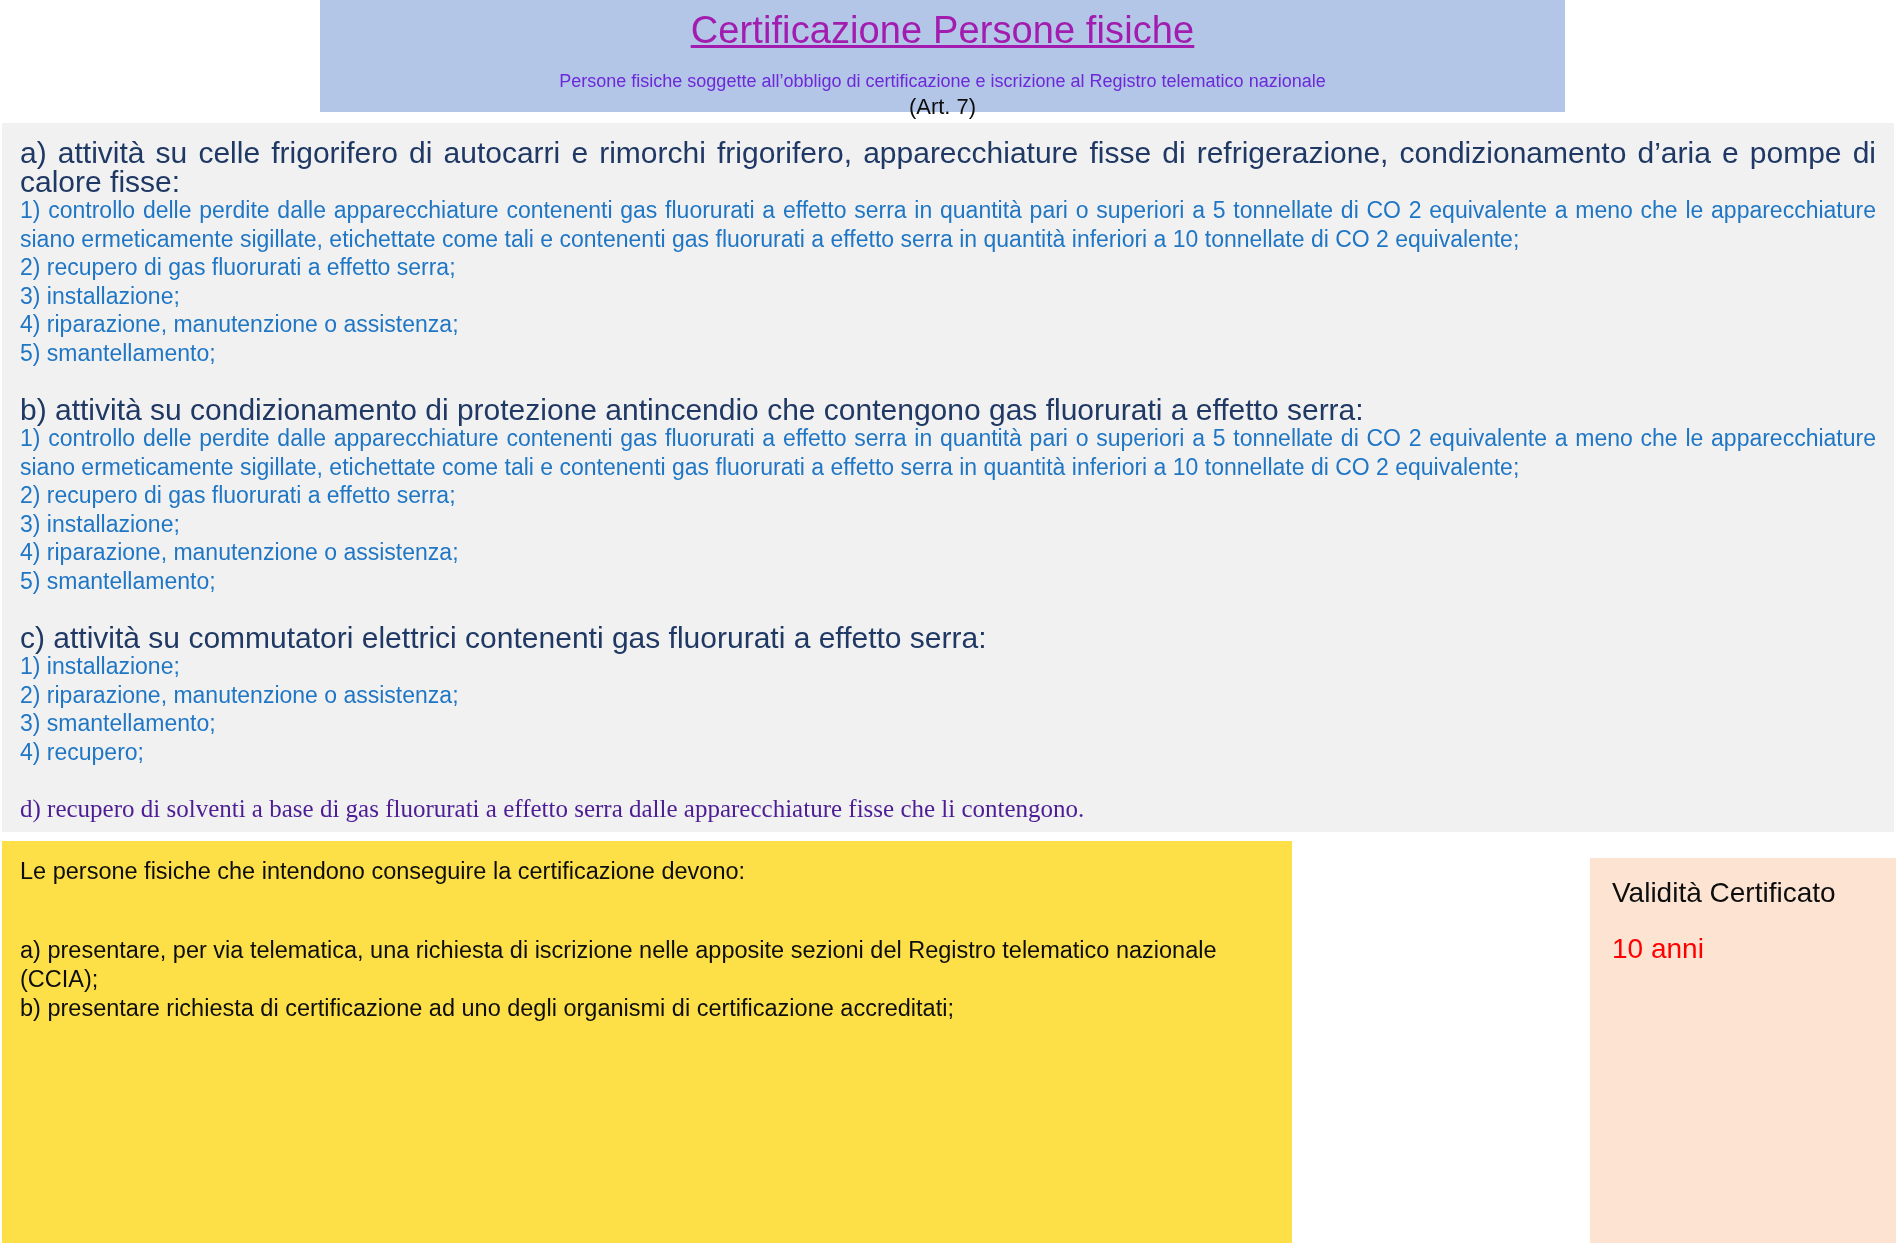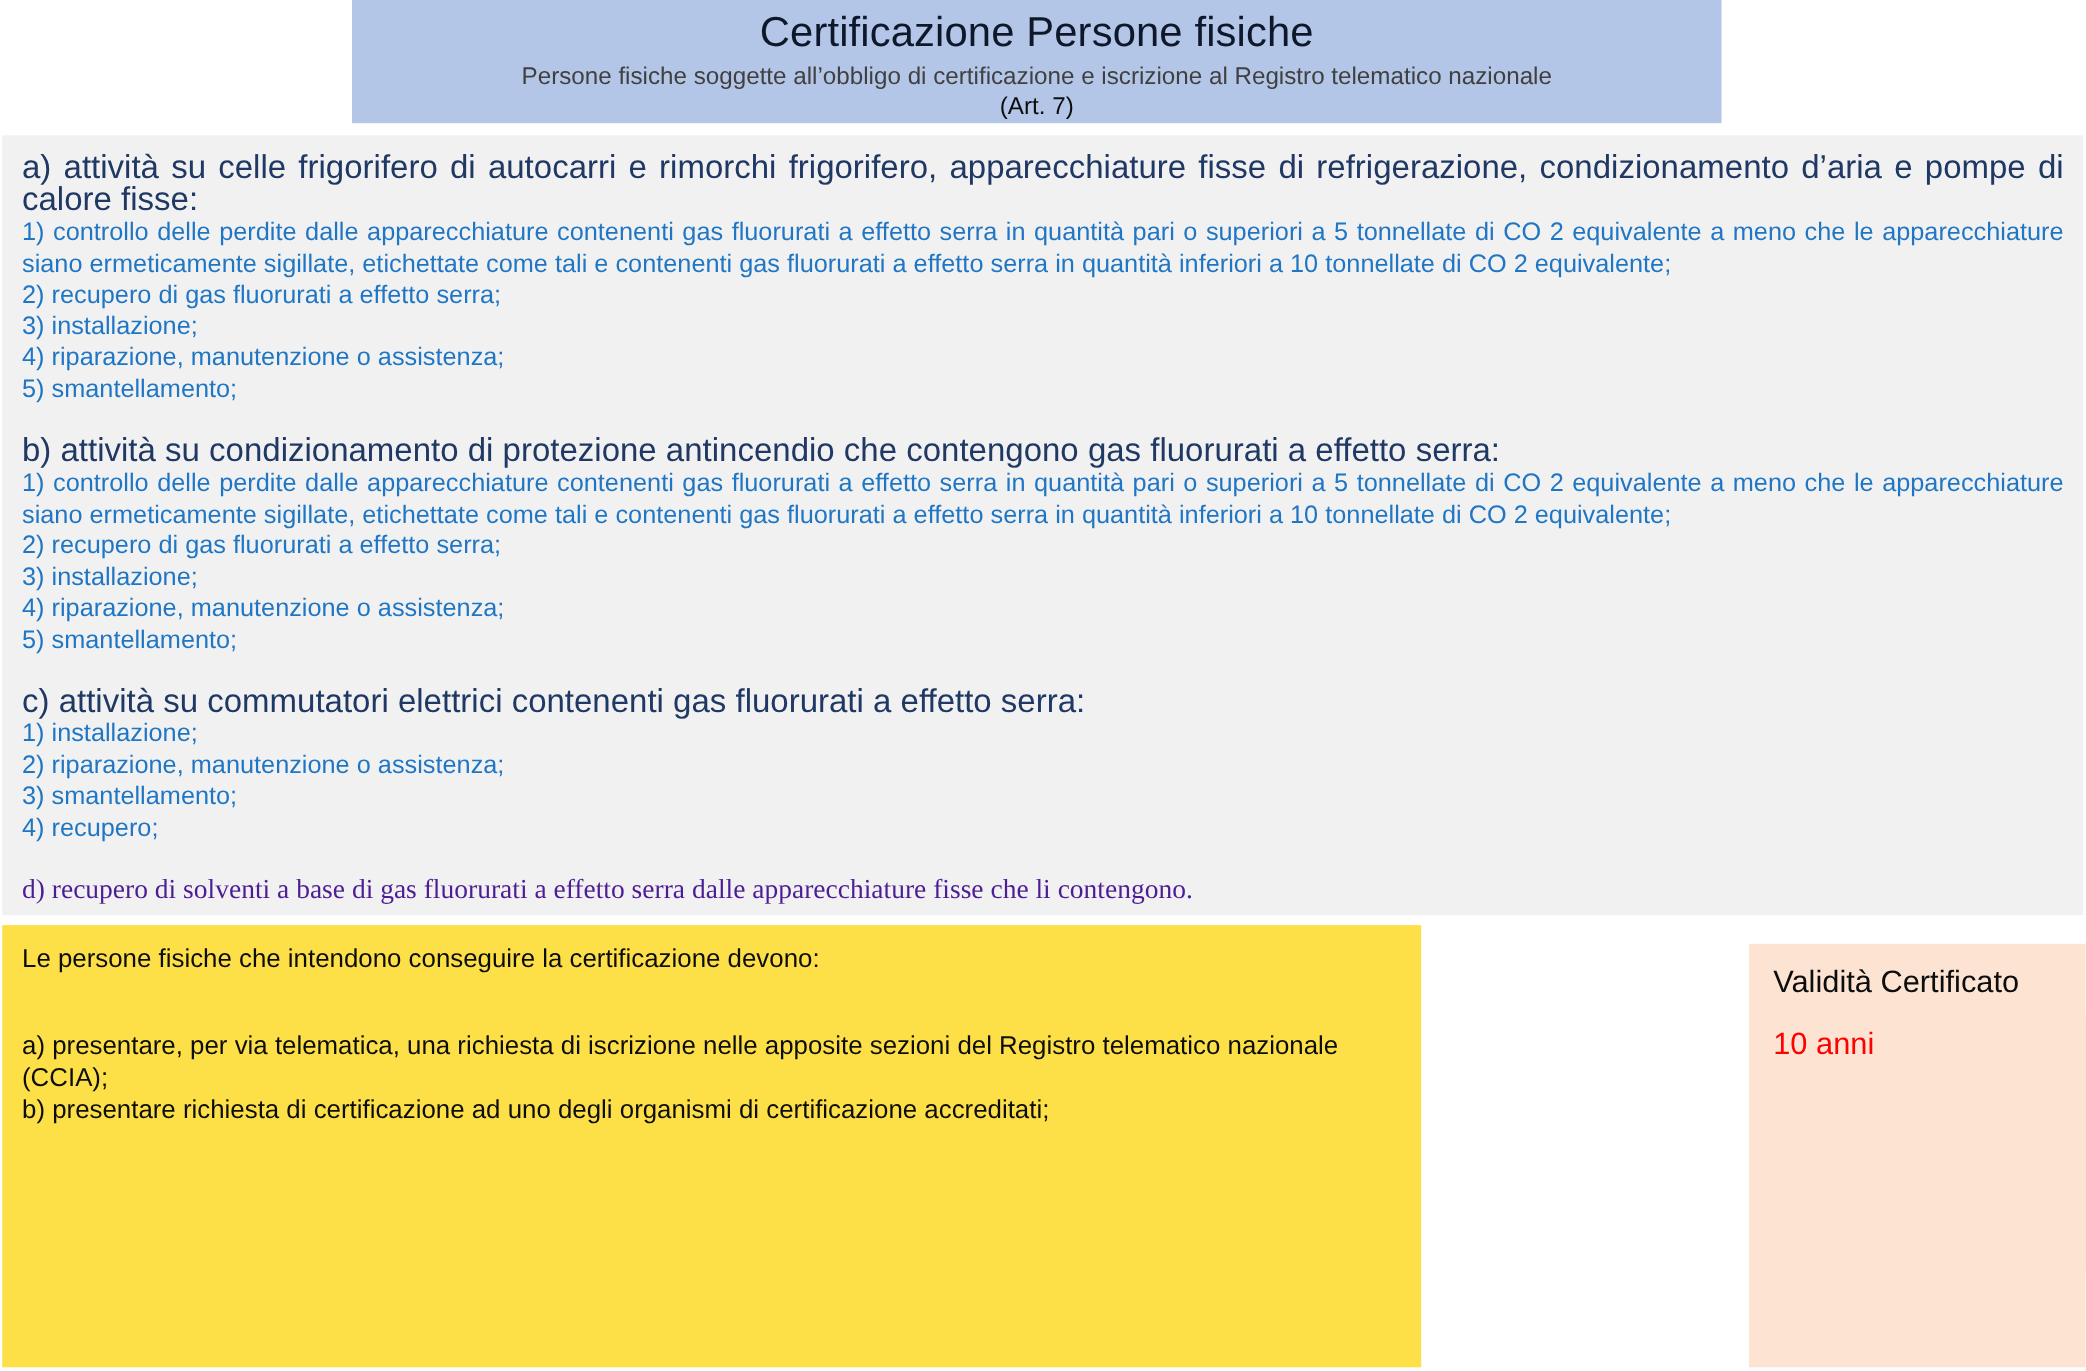--- a/index.html
+++ b/index.html
@@ -22,30 +22,31 @@
     top: 0px;
     width: 1245px;
     height: 112px;
     background: #b3c6e7;
     box-sizing: border-box;
     padding-top: 8px;
     text-align: center;
   }
   #header-title {
     font-size: 38px;
-    color: #0f172a;
+    color: #a21caf;
     line-height: 1.18;
     font-weight: normal;
     letter-spacing: 0.1px;
+    text-decoration: underline;
   }
   #header-subtitle {
-    font-size: 22px;
-    color: #404040;
+    font-size: 18px;
+    color: #6d28d9;
     line-height: 1.3;
-    margin-top: 2px;
+    margin-top: 17px;
   }
   #header-article {
     font-size: 22px;
     color: #0d0d0d;
     line-height: 1.3;
   }
 
   
   #main-panel {
     position: absolute;

